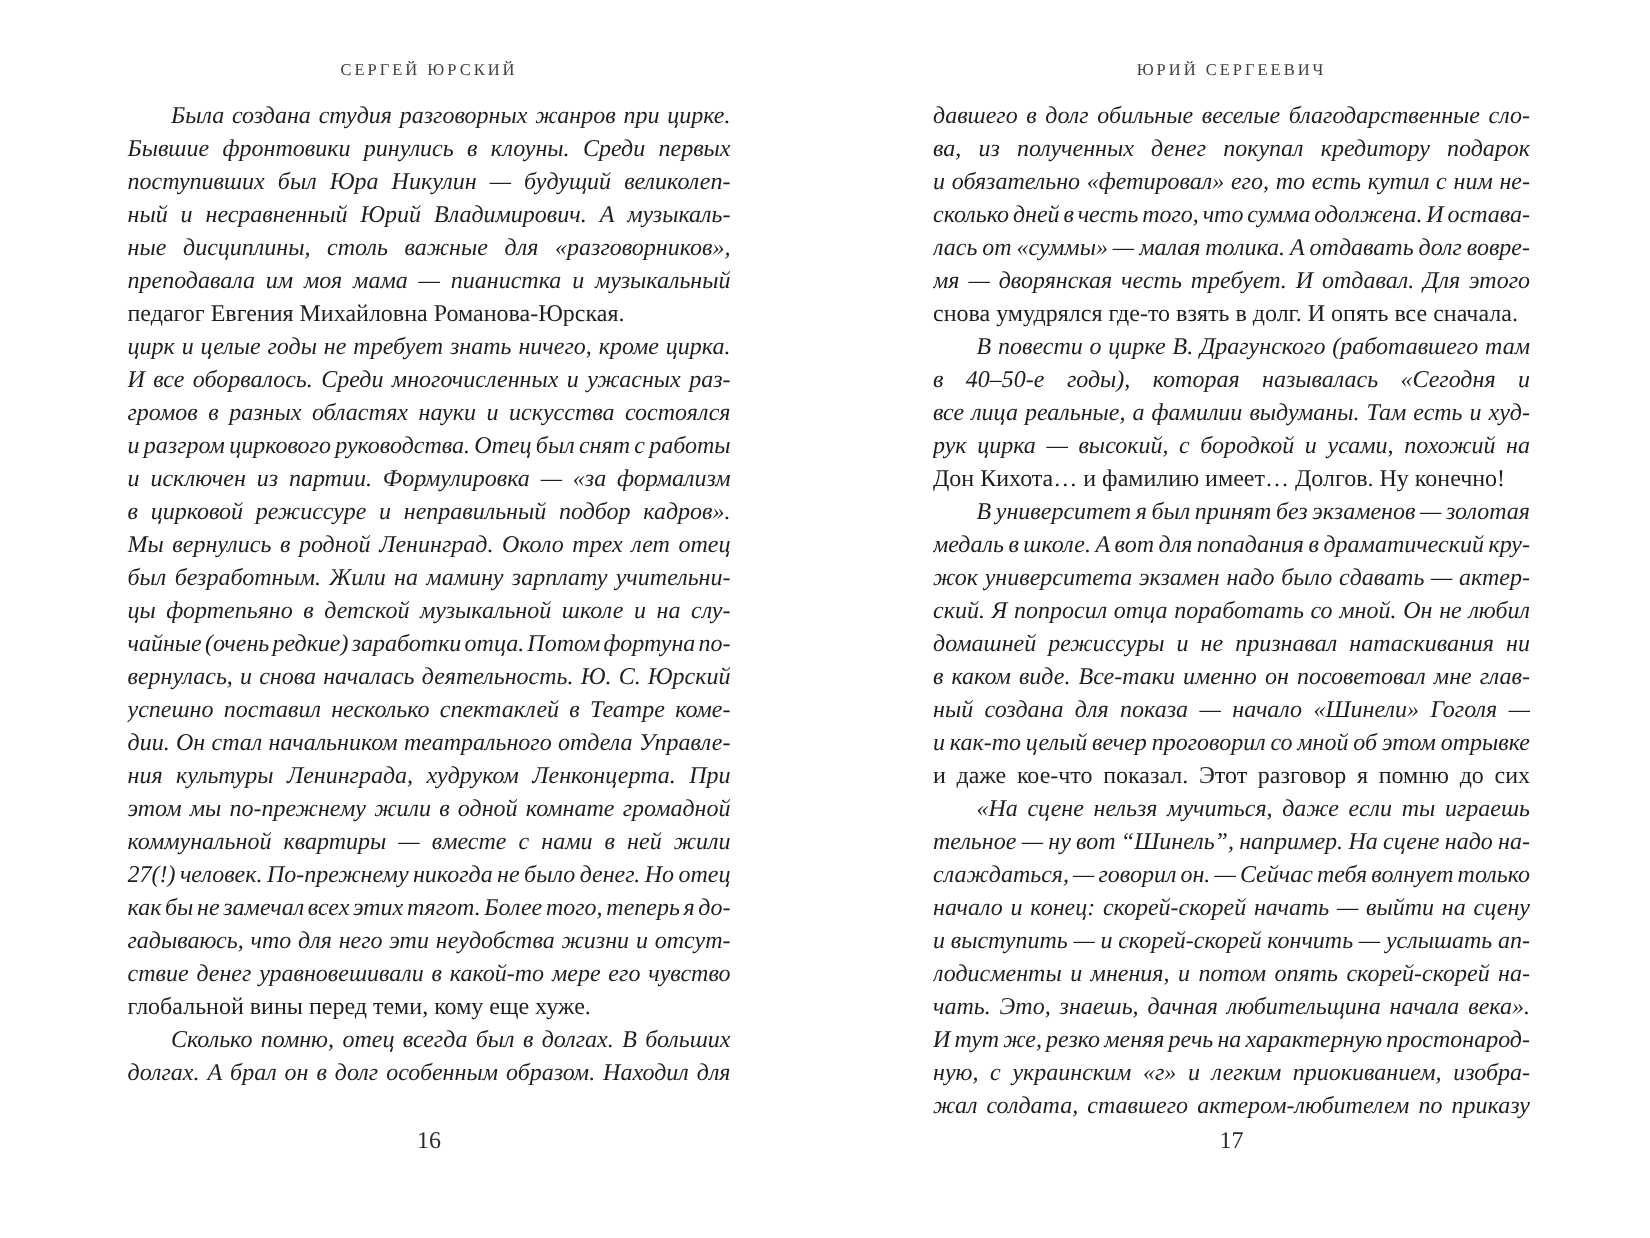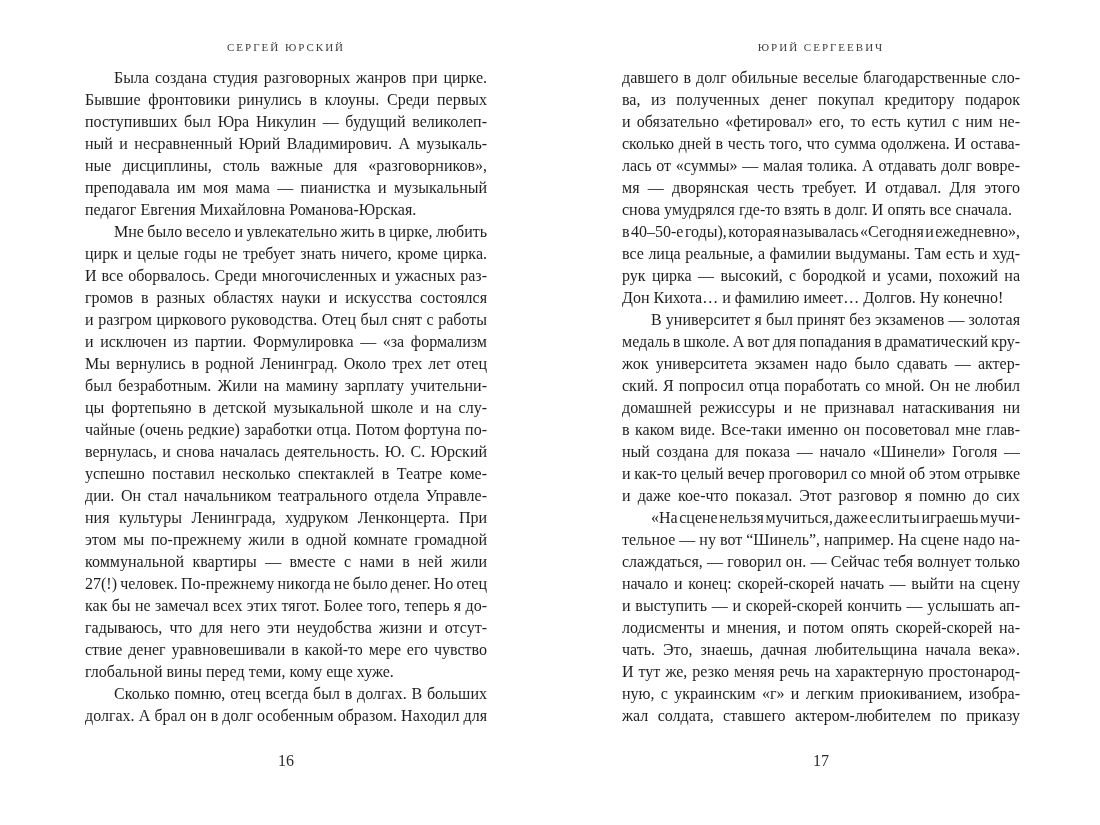--- a/index.html
+++ b/index.html
@@ -25,21 +25,21 @@
     white-space: nowrap;
   }
   .text-block { position: absolute; top: 67px; left: 0; right: 0; }
   .line {
     height: 22px;
     line-height: 22px;
     font-size: 16px;
     overflow: hidden;
     text-align: justify;
   }
-  .line.just { text-align-last: justify; word-spacing: -3px; }
+  .line.just { text-align-last: justify; word-spacing: -3px; font-style: italic; }
   .line.end  { text-align-last: left; }
   .line.indent { text-indent: 29px; }
   .page-number {
     position: absolute;
     top: 752px; left: 0; right: 0;
     text-align: center;
     font-size: 16px;
     color: #2c2c2c;
   }
 </style>
@@ -51,26 +51,26 @@
   <section class="page page-left">
     <header class="running-head">СЕРГЕЙ ЮРСКИЙ</header>
     <div class="text-block">
         <div class="line indent just">Была создана студия разговорных жанров при цирке.</div>
         <div class="line just">Бывшие фронтовики ринулись в клоуны. Среди первых</div>
         <div class="line just">поступивших был Юра Никулин — будущий великолеп-</div>
         <div class="line just">ный и несравненный Юрий Владимирович. А музыкаль-</div>
         <div class="line just">ные дисциплины, столь важные для «разговорников»,</div>
         <div class="line just">преподавала им моя мама — пианистка и музыкальный</div>
         <div class="line end">педагог Евгения Михайловна Романова-Юрская.</div>
-        <div class="line indent just">Мне было весело и увлекательно жить в цирке, любить</div>
         <div class="line just">цирк и целые годы не требует знать ничего, кроме цирка.</div>
         <div class="line just">И все оборвалось. Среди многочисленных и ужасных раз-</div>
         <div class="line just">громов в разных областях науки и искусства состоялся</div>
         <div class="line just">и разгром циркового руководства. Отец был снят с работы</div>
         <div class="line just">и исключен из партии. Формулировка — «за формализм</div>
+        <div class="line just">в цирковой режиссуре и неправильный подбор кадров».</div>
         <div class="line just">Мы вернулись в родной Ленинград. Около трех лет отец</div>
         <div class="line just">был безработным. Жили на мамину зарплату учительни-</div>
         <div class="line just">цы фортепьяно в детской музыкальной школе и на слу-</div>
         <div class="line just">чайные (очень редкие) заработки отца. Потом фортуна по-</div>
         <div class="line just">вернулась, и снова началась деятельность. Ю. С. Юрский</div>
         <div class="line just">успешно поставил несколько спектаклей в Театре коме-</div>
         <div class="line just">дии. Он стал начальником театрального отдела Управле-</div>
         <div class="line just">ния культуры Ленинграда, худруком Ленконцерта. При</div>
         <div class="line just">этом мы по-прежнему жили в одной комнате громадной</div>
         <div class="line just">коммунальной квартиры — вместе с нами в ней жили</div>
@@ -88,20 +88,21 @@
   <section class="page page-right">
     <header class="running-head">ЮРИЙ СЕРГЕЕВИЧ</header>
     <div class="text-block">
         <div class="line just">давшего в долг обильные веселые благодарственные сло-</div>
         <div class="line just">ва, из полученных денег покупал кредитору подарок</div>
         <div class="line just">и обязательно «фетировал» его, то есть кутил с ним не-</div>
         <div class="line just">сколько дней в честь того, что сумма одолжена. И остава-</div>
         <div class="line just">лась от «суммы» — малая толика. А отдавать долг вовре-</div>
         <div class="line just">мя — дворянская честь требует. И отдавал. Для этого</div>
         <div class="line end">снова умудрялся где-то взять в долг. И опять все сначала.</div>
+        <div class="line indent just">В повести о цирке В. Драгунского (работавшего там</div>
         <div class="line just">в 40–50-е годы), которая называлась «Сегодня и ежедневно»,</div>
         <div class="line just">все лица реальные, а фамилии выдуманы. Там есть и худ-</div>
         <div class="line just">рук цирка — высокий, с бородкой и усами, похожий на</div>
         <div class="line end">Дон Кихота… и фамилию имеет… Долгов. Ну конечно!</div>
         <div class="line indent just">В университет я был принят без экзаменов — золотая</div>
         <div class="line just">медаль в школе. А вот для попадания в драматический кру-</div>
         <div class="line just">жок университета экзамен надо было сдавать — актер-</div>
         <div class="line just">ский. Я попросил отца поработать со мной. Он не любил</div>
         <div class="line just">домашней режиссуры и не признавал натаскивания ни</div>
         <div class="line just">в каком виде. Все-таки именно он посоветовал мне глав-</div>

